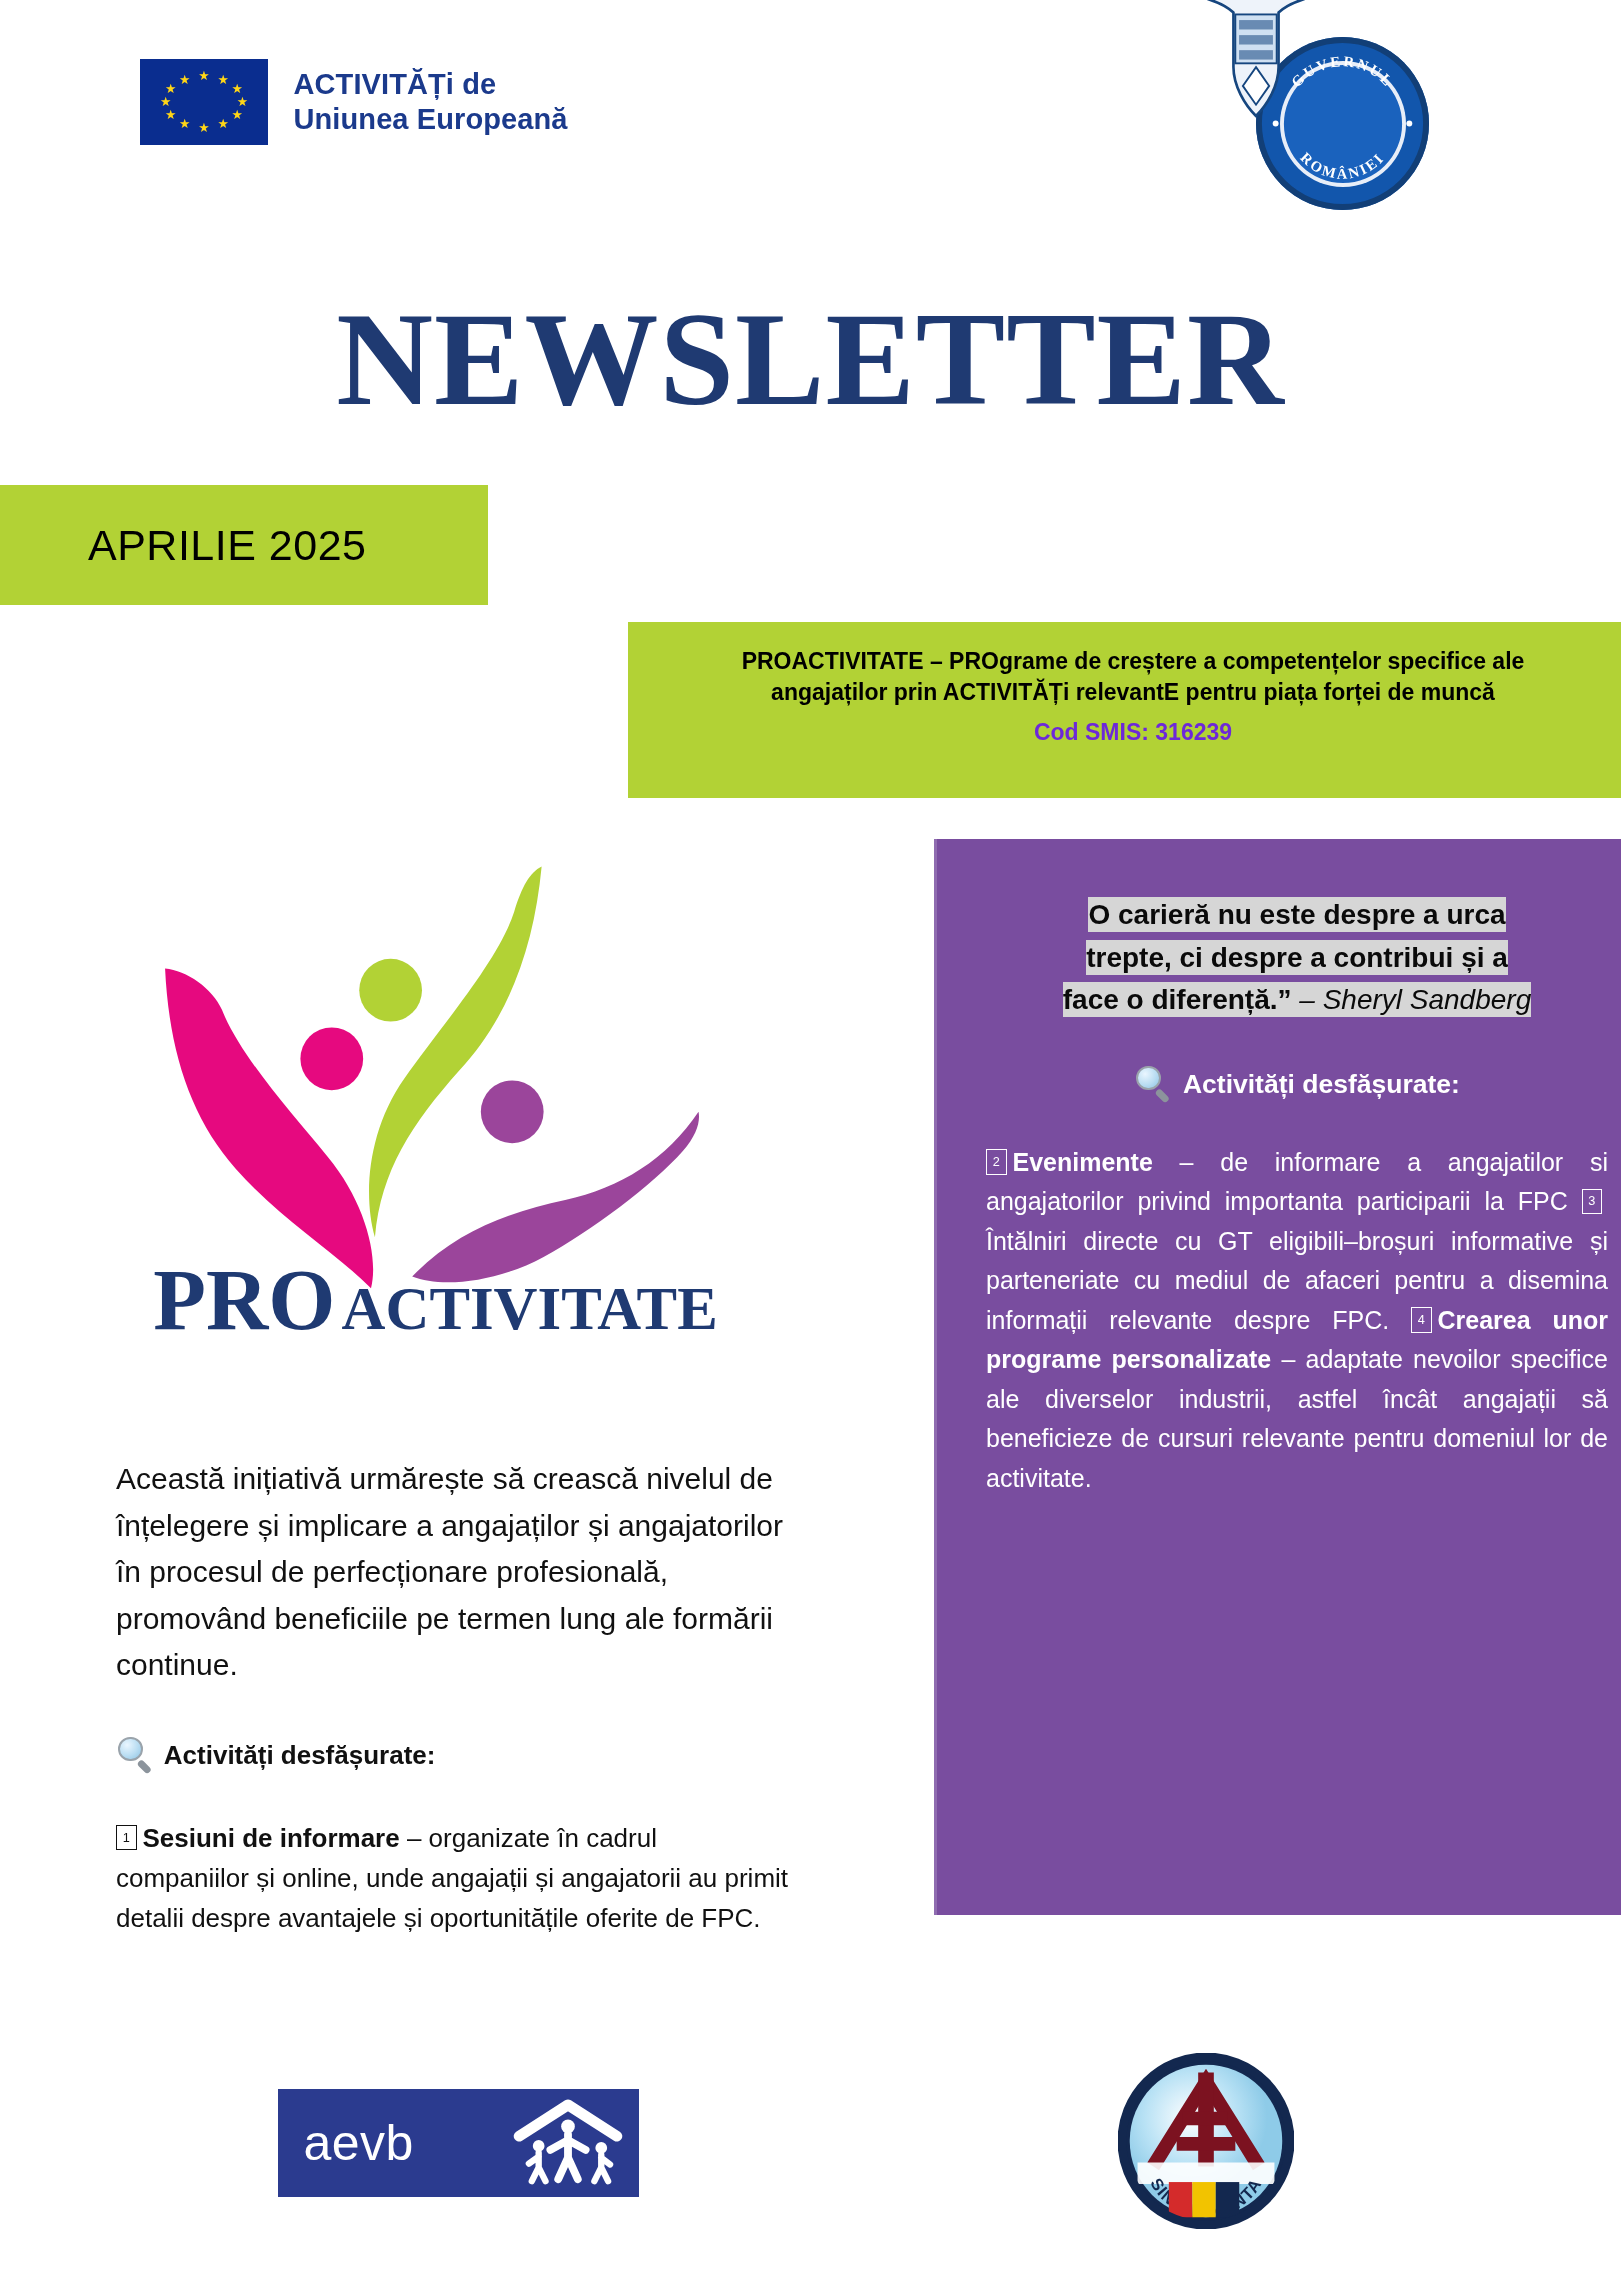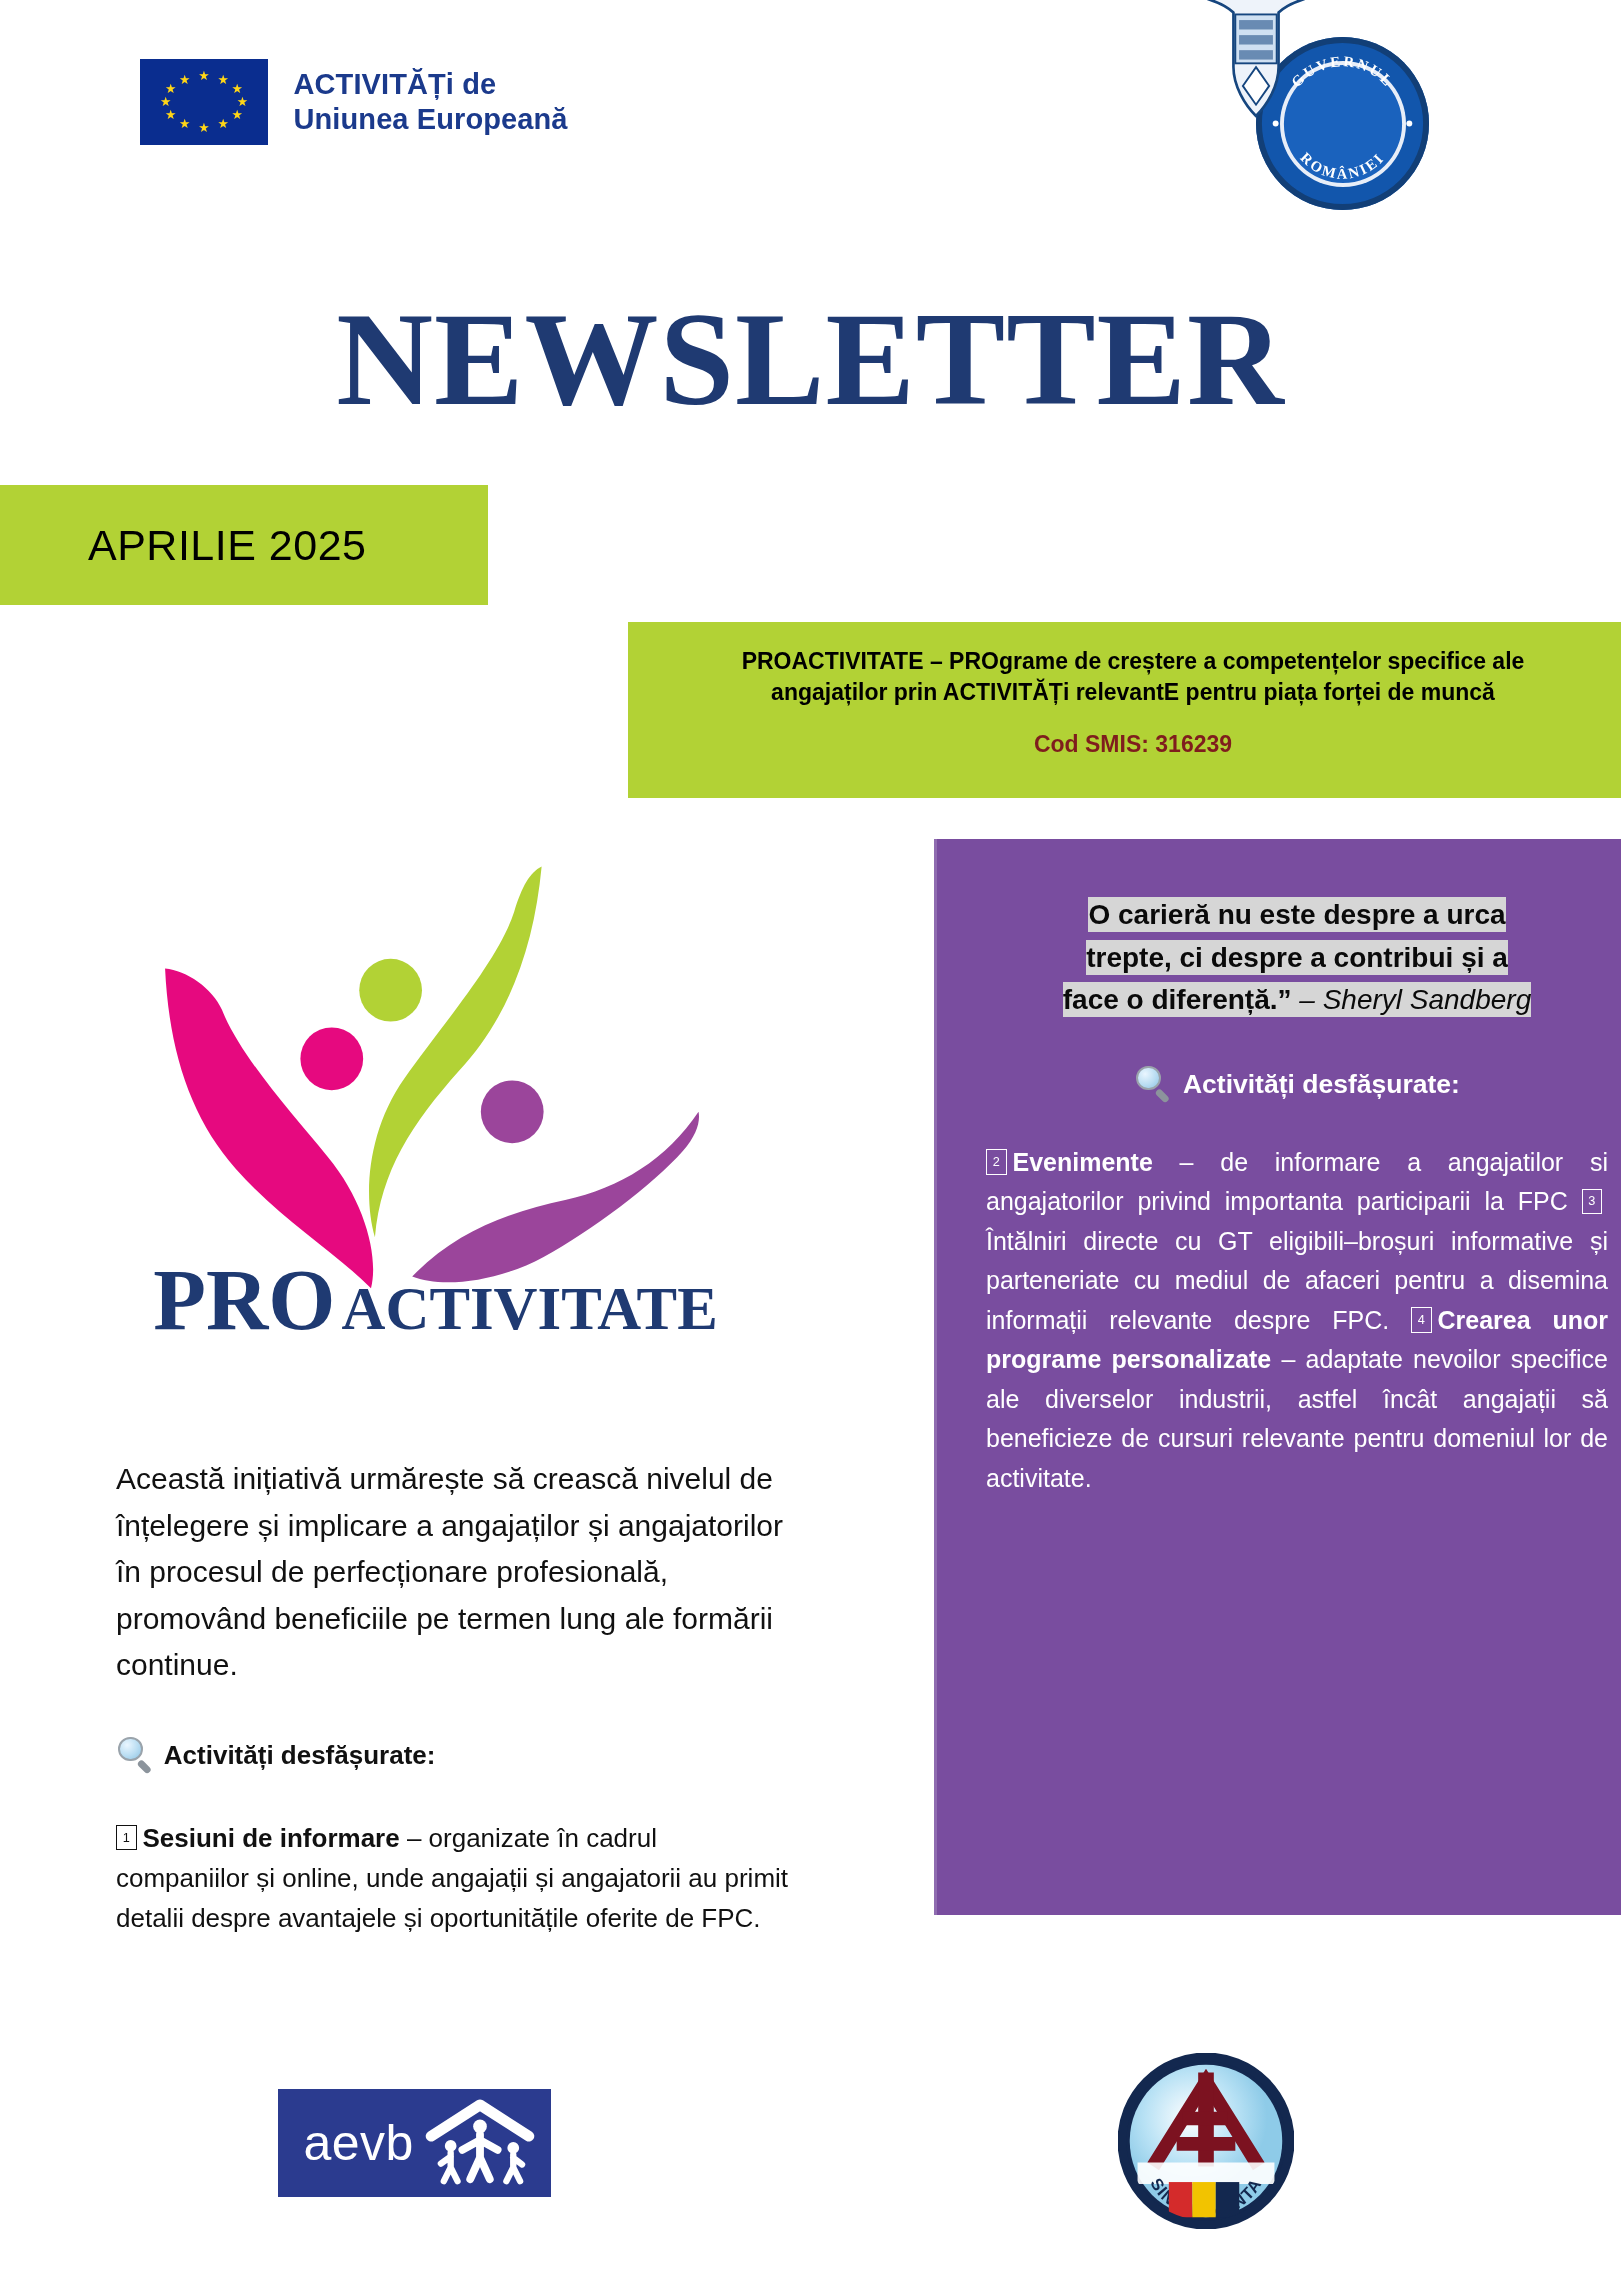--- a/index.html
+++ b/index.html
@@ -53,21 +53,21 @@
     position:absolute;left:628px;top:622px;width:1010px;height:176px;
     background:#b2d235;
     padding:23.5px 25.5px 0 25.5px;
     box-sizing:border-box;
     text-align:center;
   }
   .project-box .line{
     font-size:23px;font-weight:bold;color:#000;line-height:1.38;
   }
   .project-box .smis{
-    margin-top:22px;font-size:23px;font-weight:bold;color:#7f1d1d;
+    margin-top:10px;font-size:23px;font-weight:bold;color:#6d28d9;
   }
 
   
   .purple-box{
     position:absolute;left:902px;top:839px;width:719px;height:1076px;
     background:#794d9f;
     box-sizing:border-box;
     padding:55px 45px 29px 49px;
     border-left:3.9px solid #8f6cb0;
     margin-left:32px;
@@ -122,21 +122,21 @@
   .mag .glass{position:absolute;left:2px;top:1px;width:24.5px;height:24.5px;border-radius:50%;
      background:radial-gradient(circle at 34% 30%,#eaf6ff 0%,#b9ddf2 55%,#8cc3e4 100%);
      border:2.9px solid #9aa3ab;box-sizing:border-box;}
   .mag .handle{position:absolute;left:22.5px;top:22.5px;width:14.7px;height:6.9px;border-radius:3.9px;
      background:#8c949c;transform:rotate(45deg);transform-origin:left center;}
   .pin{width:37px;height:37px;flex:none;position:relative;display:inline-block;vertical-align:-5.9px;}
   .pin svg{width:100%;height:100%;}
 
   
   .aevb{
-    position:absolute;left:278px;top:2089px;width:273px;height:108px;background:#2b3b8f;
+    position:absolute;left:278px;top:2089px;width:361px;height:108px;background:#2b3b8f;
   }
   .aevb .word{
     position:absolute;left:25.5px;top:29px;color:#fff;font-size:50px;line-height:1;letter-spacing:0.5px;
   }
   .aevb svg{position:absolute;right:15.7px;top:9.8px;width:110px;height:88px;}
 
   .sindal{
     position:absolute;left:1118px;top:2053px;width:176px;height:176px;
   }
   .sindal svg{width:100%;height:100%;}

